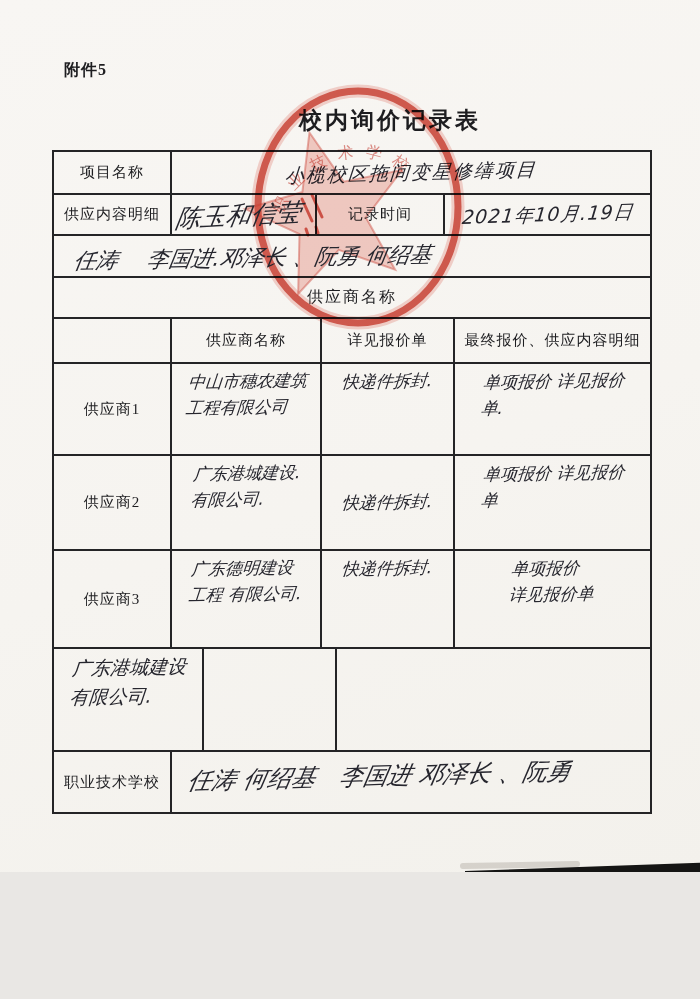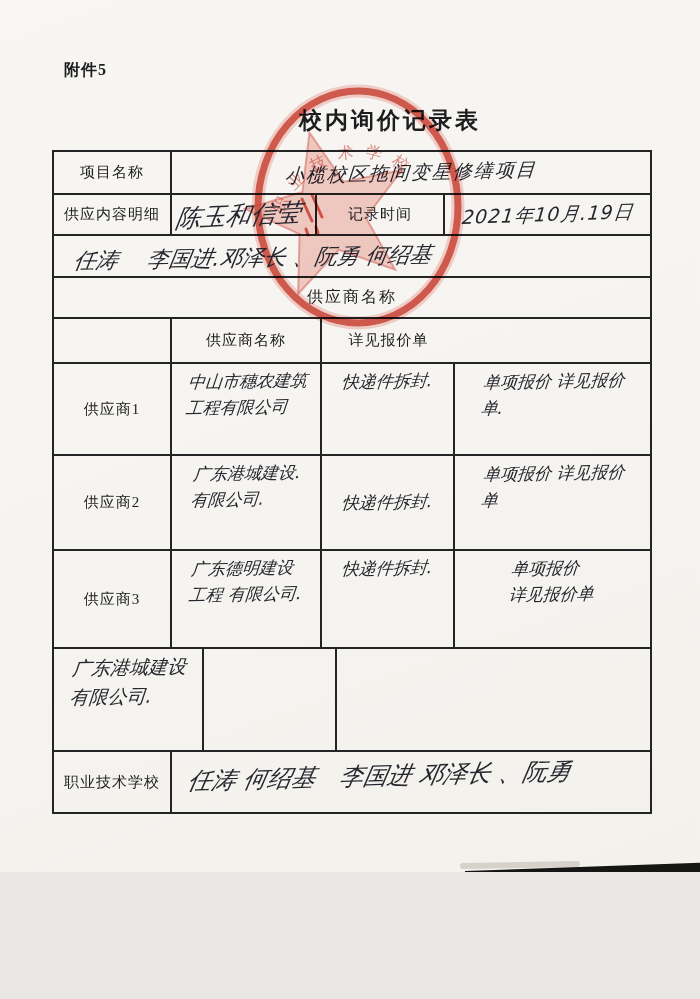--- a/index.html
+++ b/index.html
@@ -125,20 +125,21 @@
     </div>
 
     <div class="trow r4">
       <div class="cell c4 section-head">供应商名称</div>
     </div>
 
     <div class="trow r5">
       <div class="cell c1"></div>
       <div class="cell c2 colhead">供应商名称</div>
       <div class="cell c3 colhead">详见报价单</div>
+      <div class="cell c4 colhead">最终报价、供应内容明细</div>
     </div>
 
     <div class="trow r6">
       <div class="cell c1 lbl">供应商1</div>
       <div class="cell c2 topalign">
           <span class="hw hw-cell">中山市穗农建筑
 工程有限公司</span>
         </div>
       <div class="cell c3 topalign">
           <span class="hw hw-cell">快递件拆封.</span>

